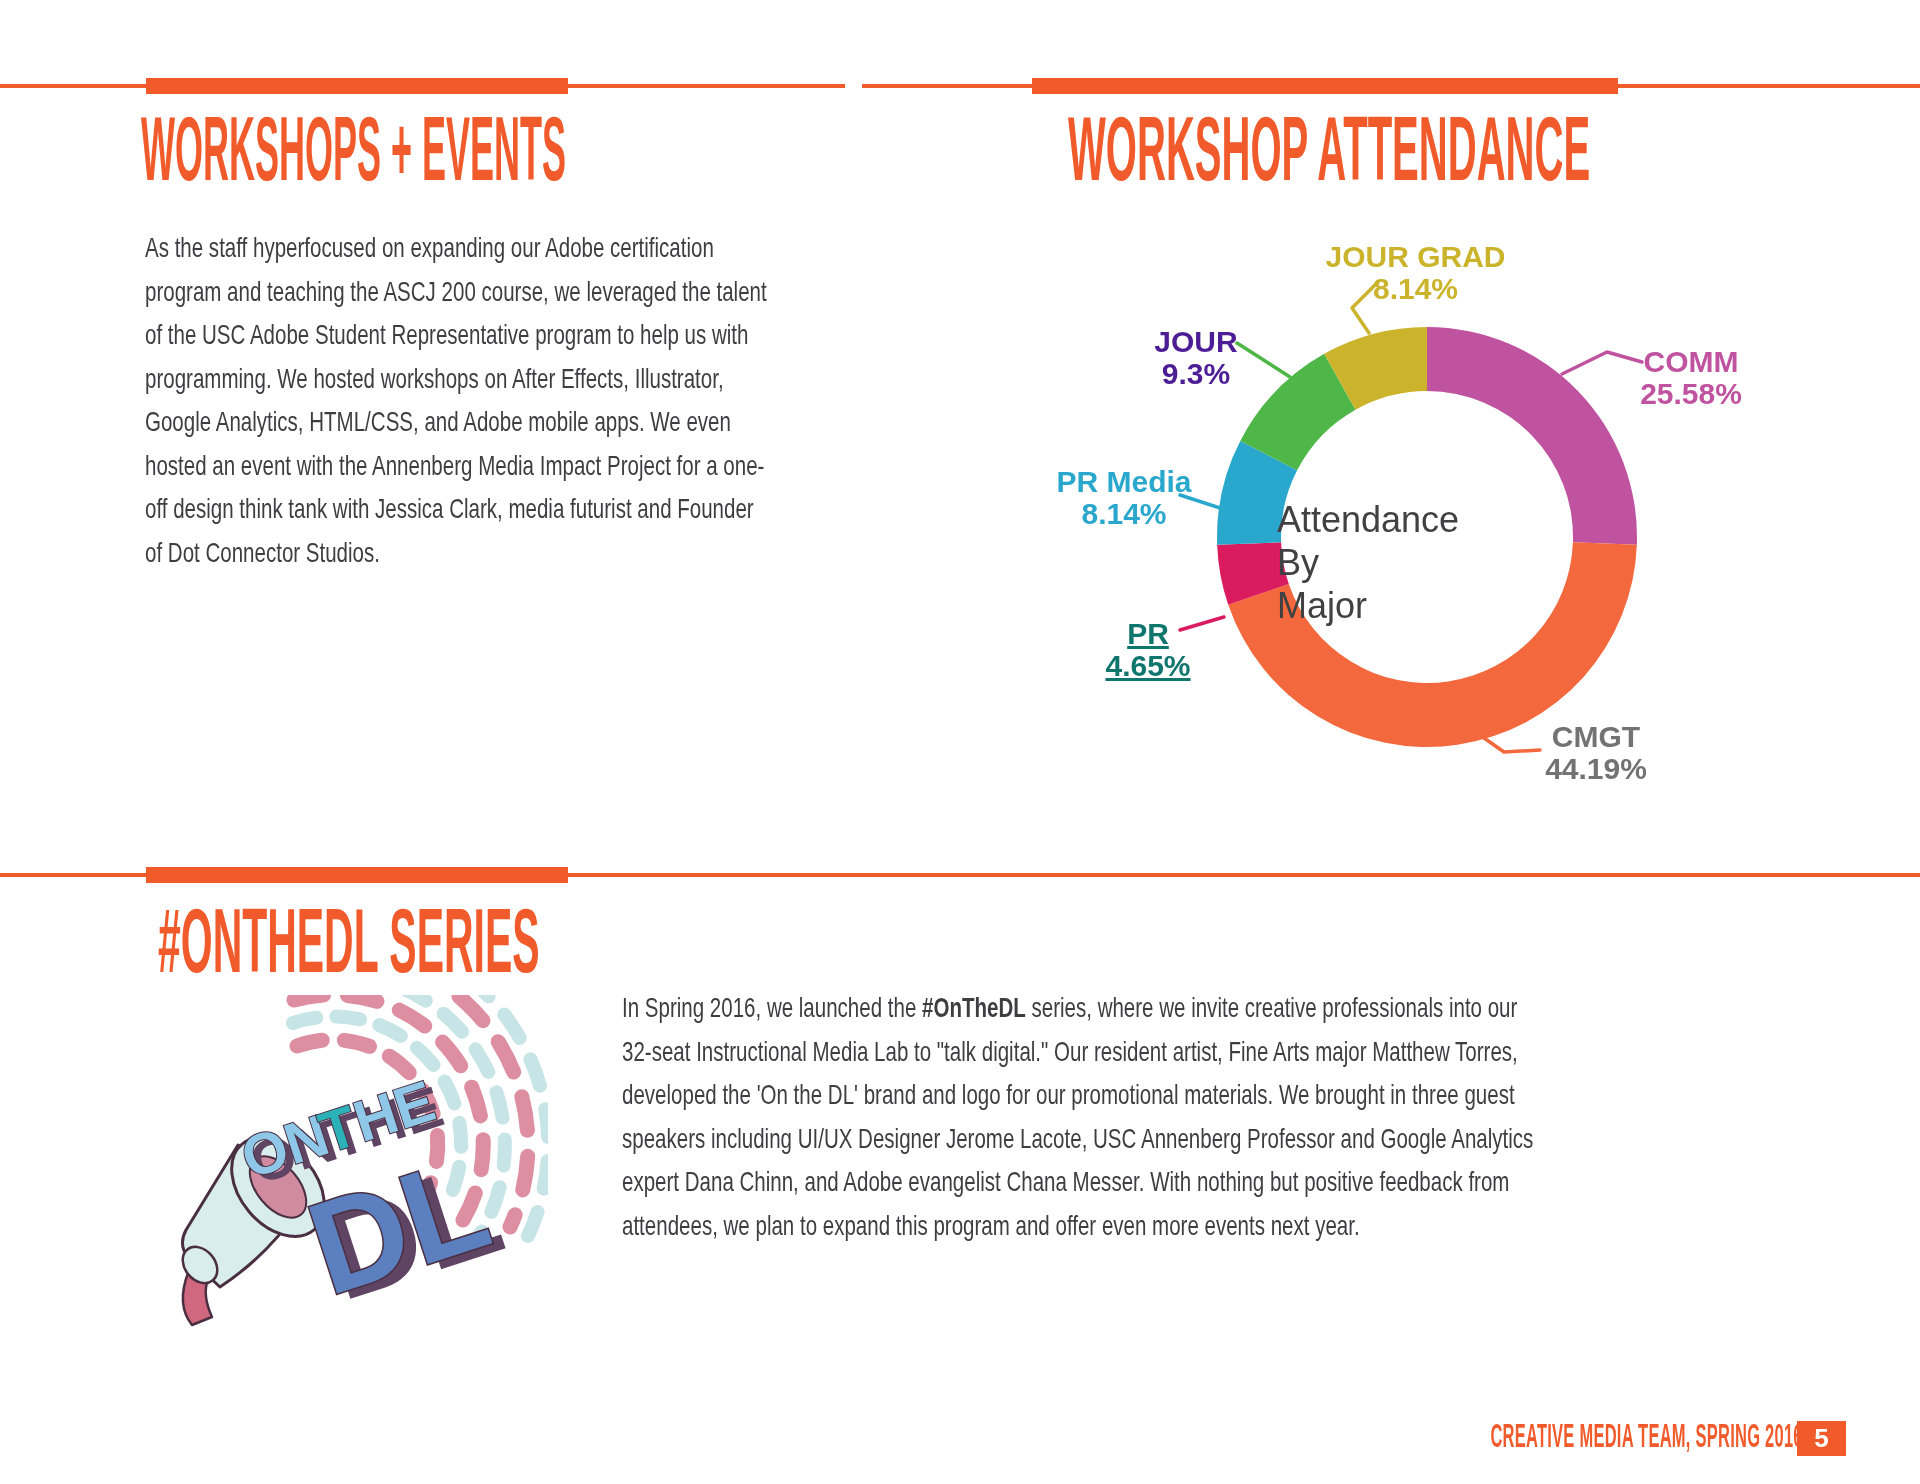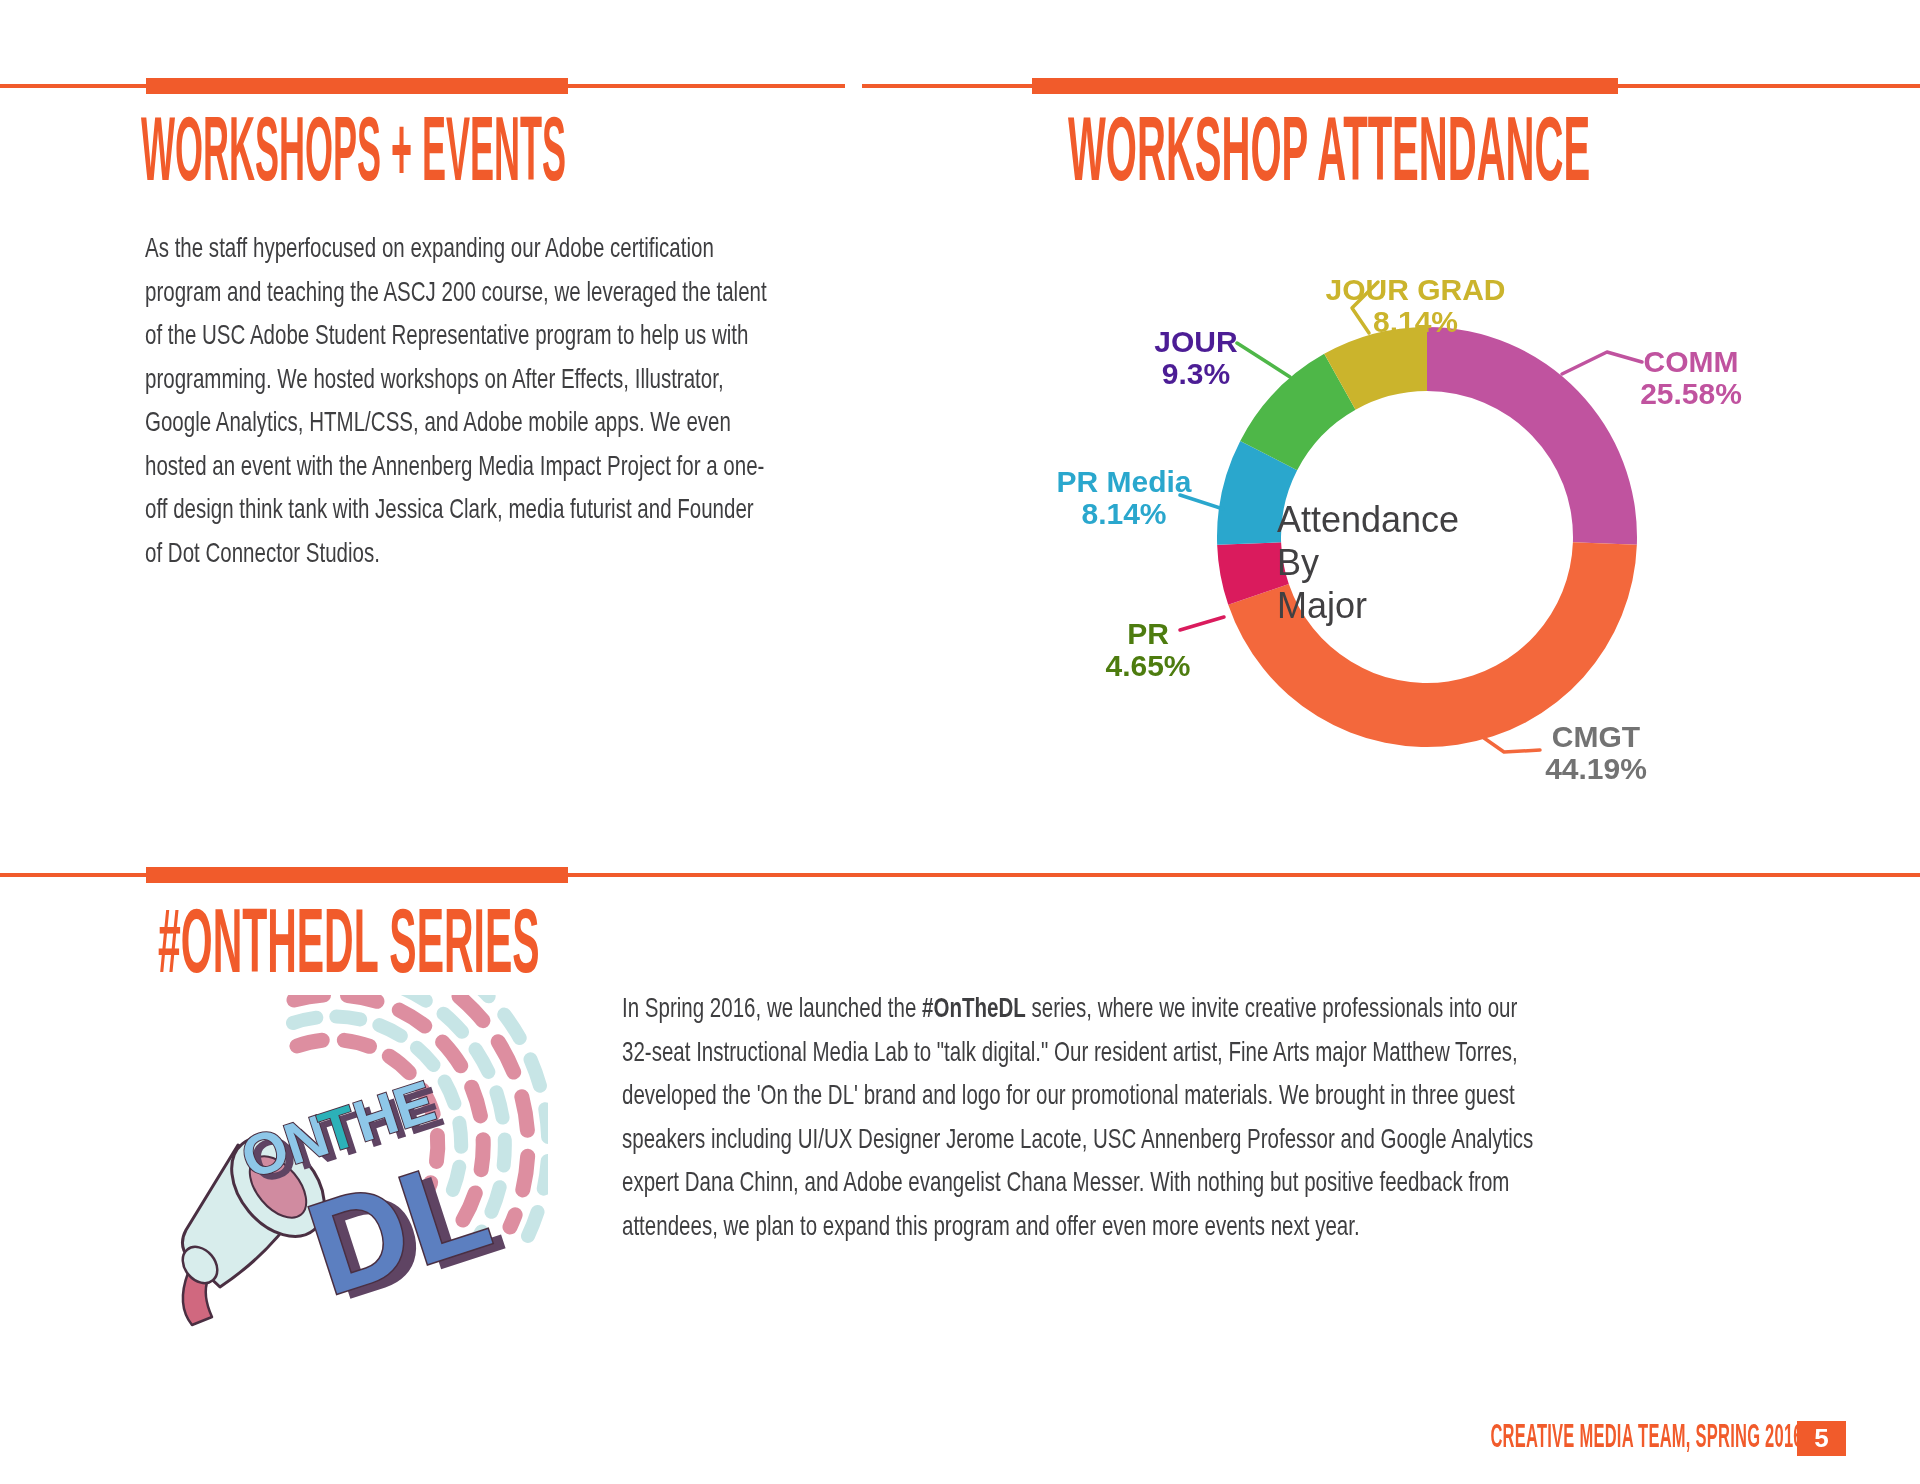--- a/index.html
+++ b/index.html
@@ -98,33 +98,33 @@
 Major</div>
 
   <div class="slabel" id="lbl-comm" style="color: rgb(192, 83, 159);">
     <div>COMM</div>
     <div>25.58%</div>
   </div>
   <div class="slabel" id="lbl-cmgt" style="color: #737373;">
     <div>CMGT</div>
     <div>44.19%</div>
   </div>
-  <div class="slabel" id="lbl-pr" style="color: #4d7c0f;">
+  <div class="slabel" id="lbl-pr" style="color: #0f766e; text-decoration: underline;">
     <div>PR</div>
     <div>4.65%</div>
   </div>
   <div class="slabel" id="lbl-prgrad" style="color: rgb(42, 167, 205);">
     <div>PR Media</div>
     <div>8.14%</div>
   </div>
   <div class="slabel" id="lbl-jour" style="color: #4c1d95;">
     <div>JOUR</div>
     <div>9.3%</div>
   </div>
-  <div class="slabel" id="lbl-jourgrad" style="color: rgb(203, 180, 44); margin-top: 33px;">
+  <div class="slabel" id="lbl-jourgrad" style="color: rgb(203, 180, 44);">
     <div>JOUR GRAD</div>
     <div>8.14%</div>
   </div>
 
   <div class="rule" style="left:0;top:873px;width:1920px;"></div>
   <div class="bar" style="left:146px;top:867px;width:422px;"></div>
 
   <div class="h" id="h-onthedl">#ONTHEDL SERIES</div>
 
   <svg id="logo" viewBox="0 0 400 345">

